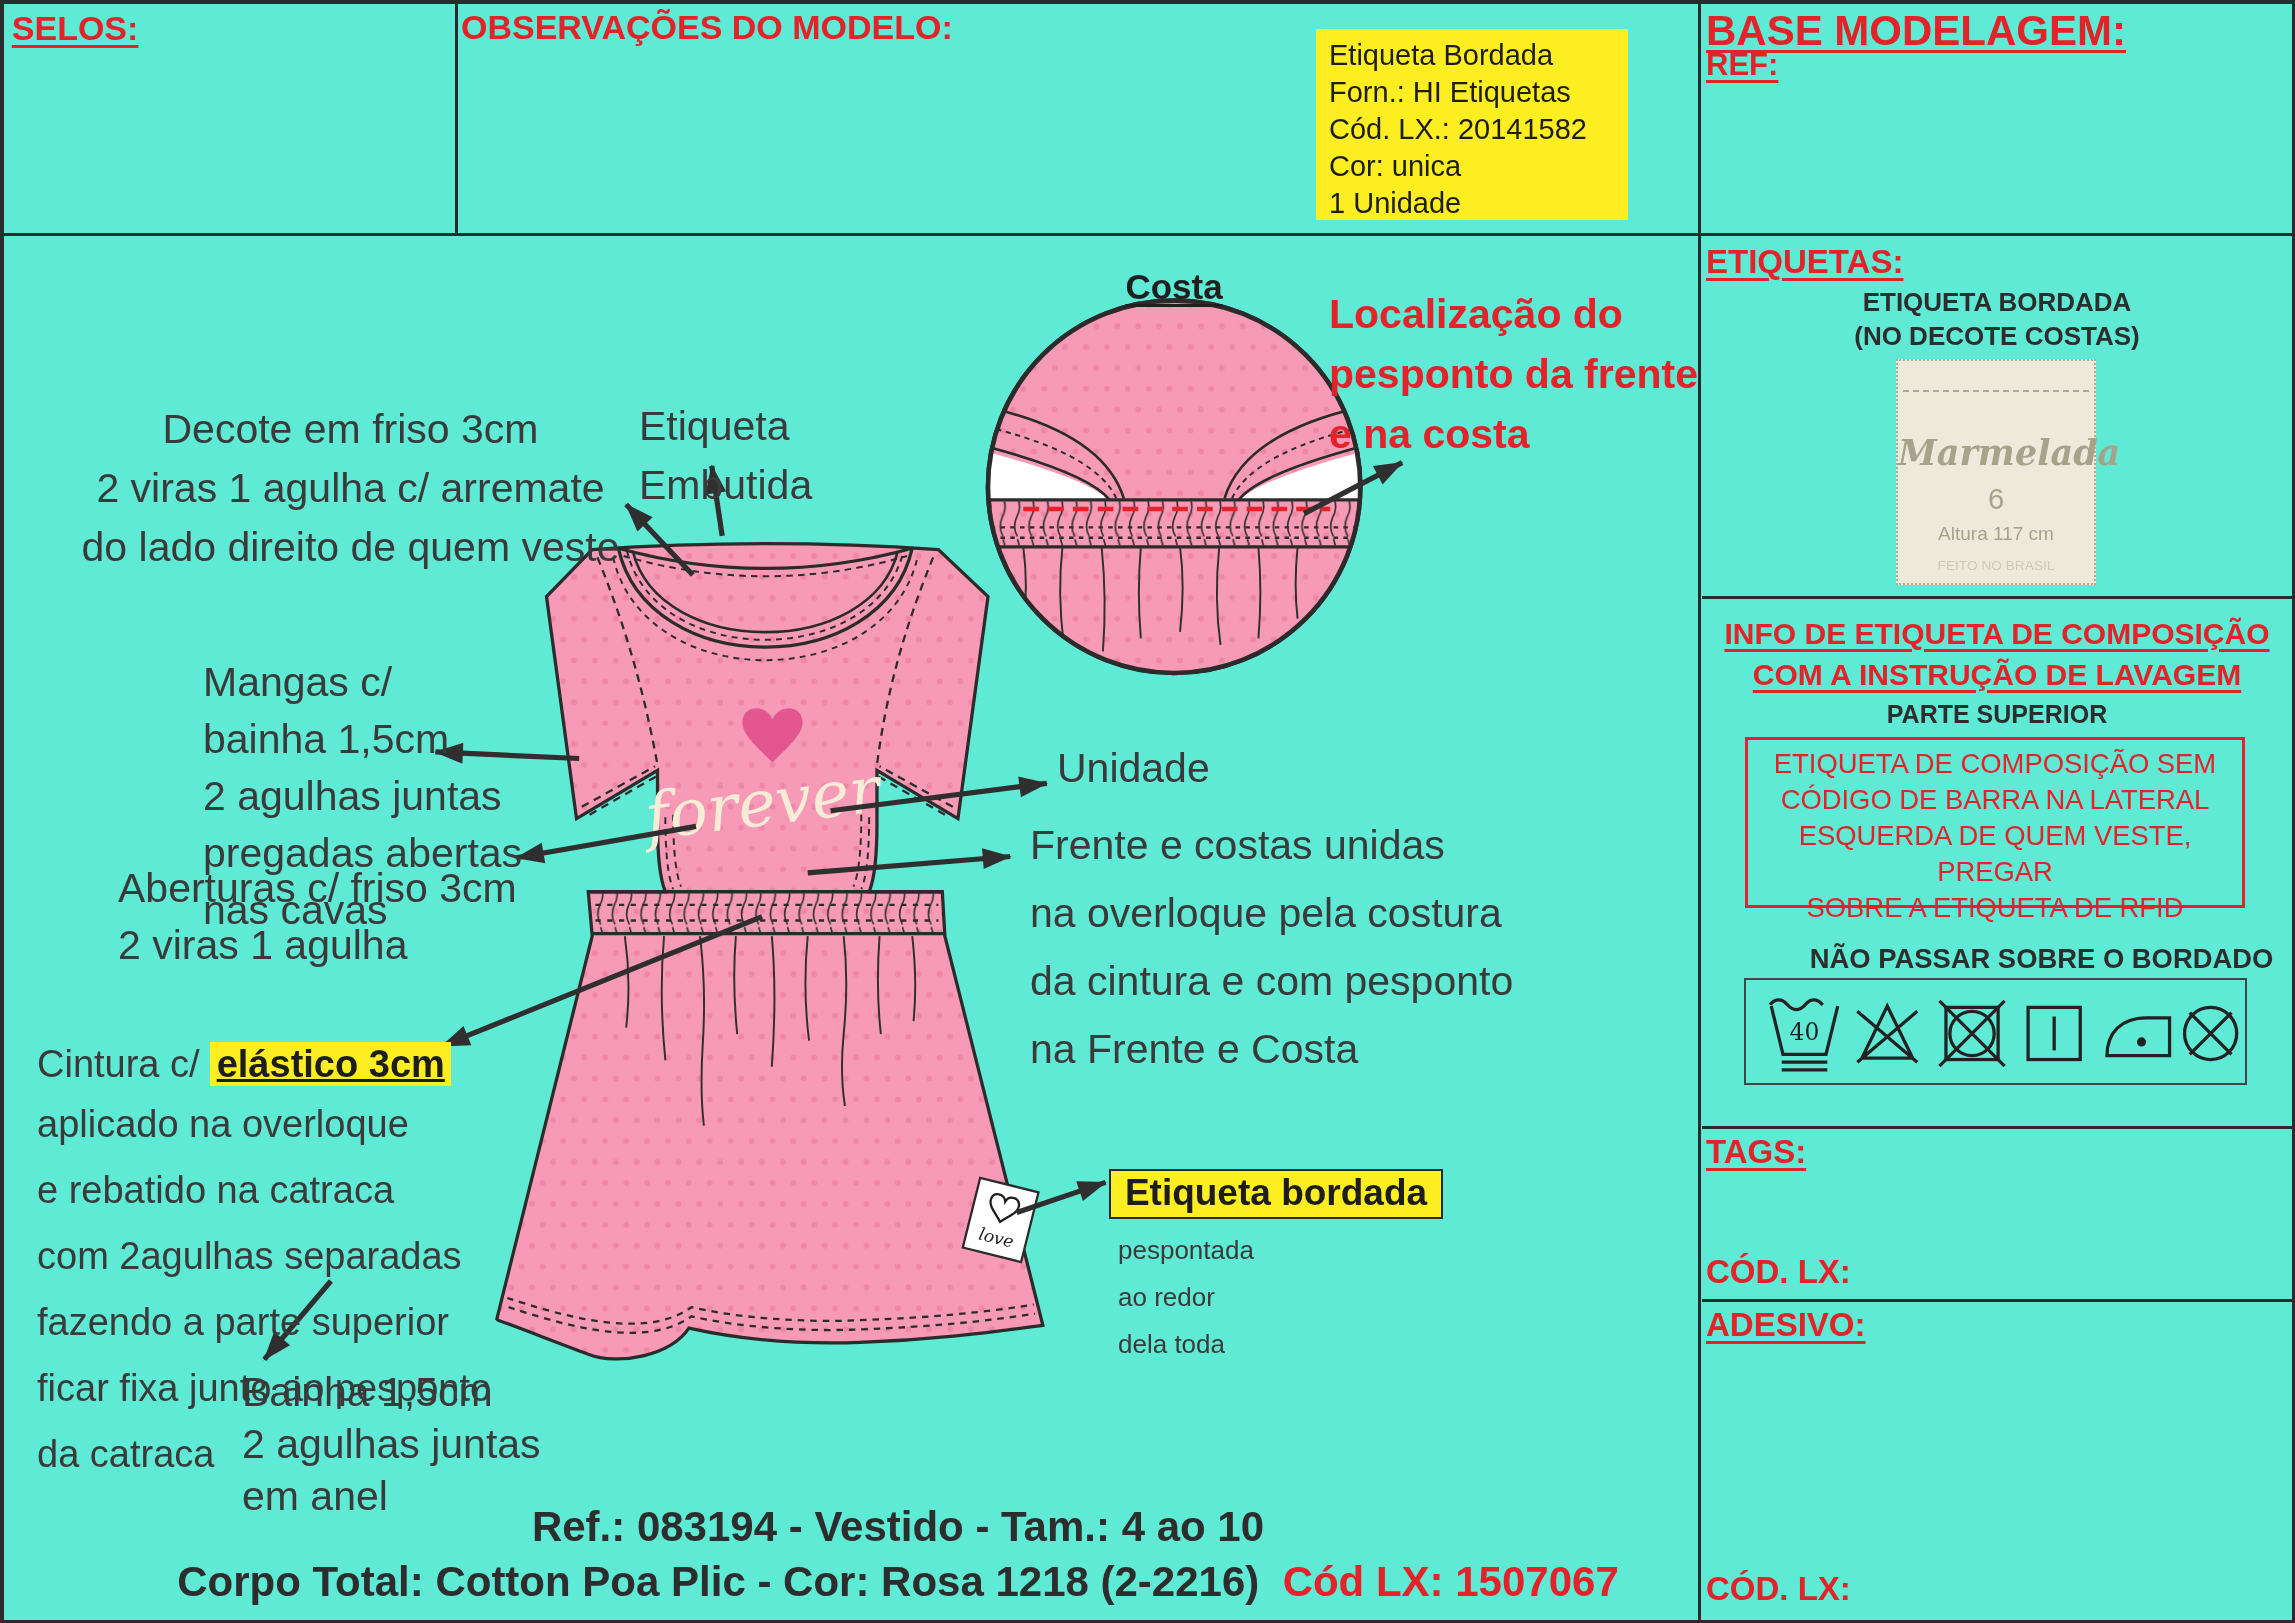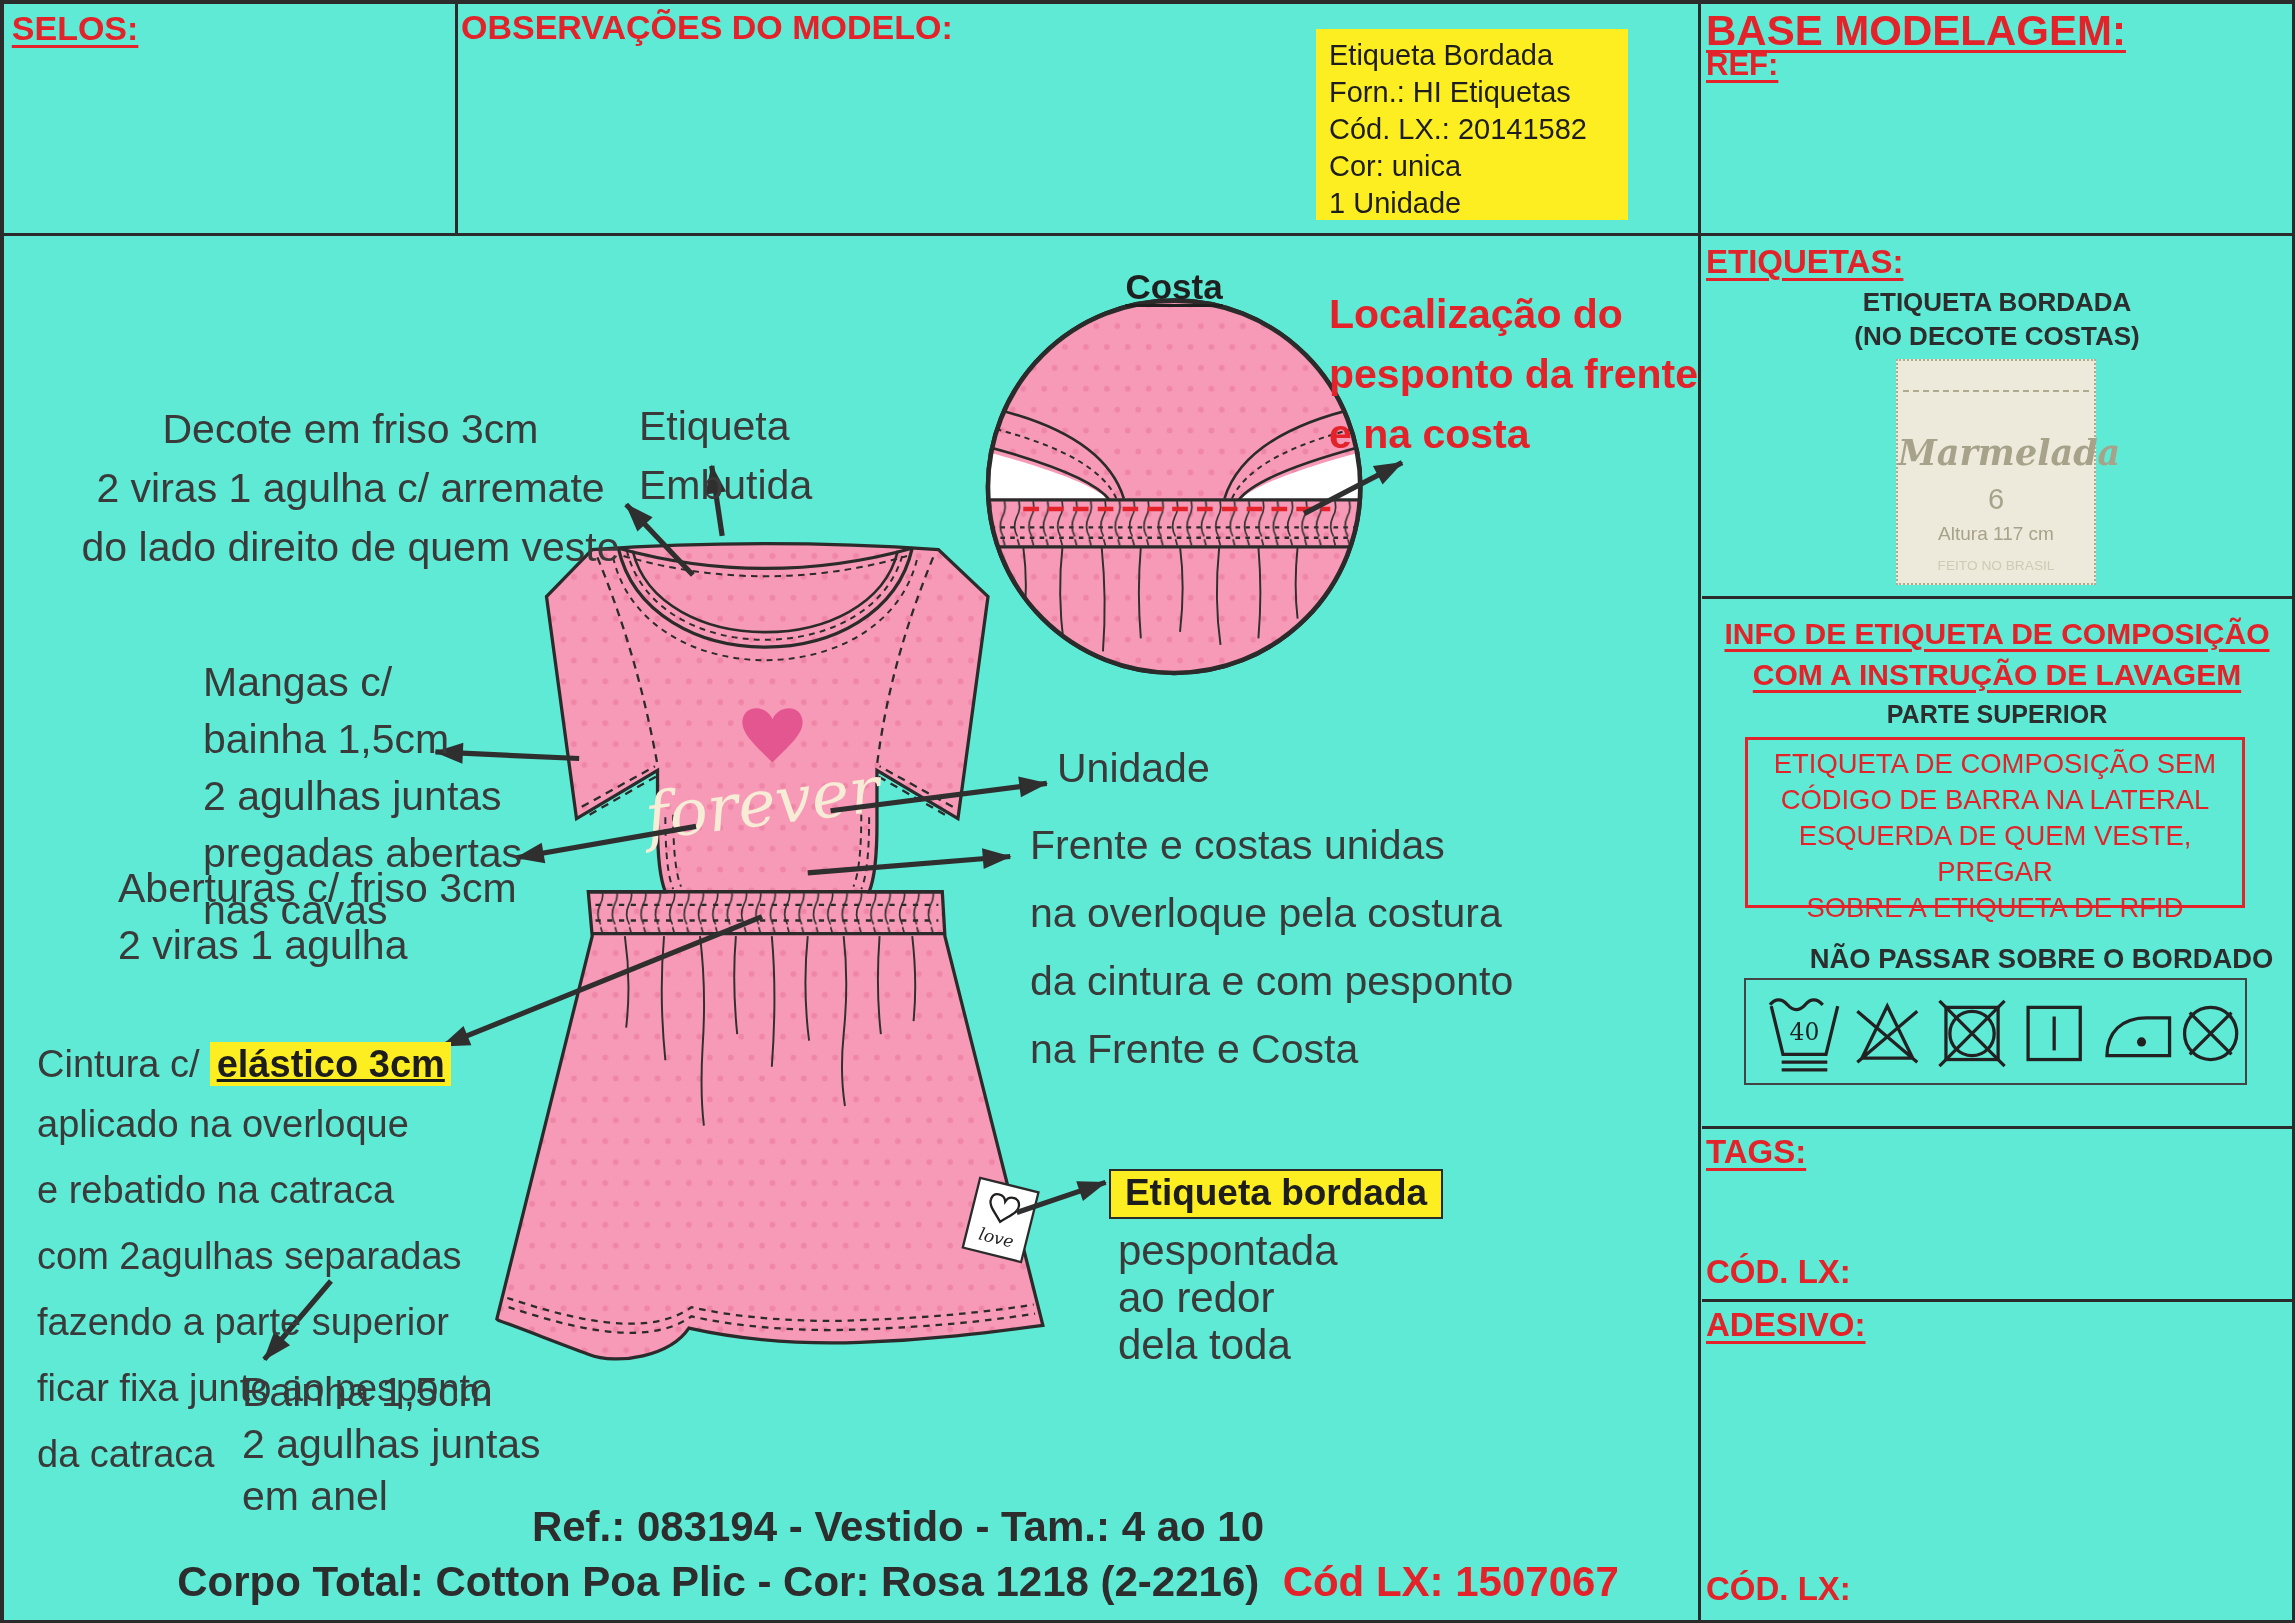--- a/index.html
+++ b/index.html
@@ -247,21 +247,21 @@
     <div style="white-space:nowrap;"><span>Cintura c/ </span><span class="hl" style="font-size:38px;text-decoration:underline;">elástico 3cm</span></div>
     <div class="pre" style="line-height:66px;margin-top:5.2px;">aplicado na overloque
 e rebatido na catraca
 com 2agulhas separadas
 fazendo a parte superior
 ficar fixa junto ao pesponto
 da catraca</div>
   </div>
 
   <div style="position:absolute;left:1109px;top:1169px;width:334px;height:50px;background:#fdee21;border:2.6px solid #2b2b2b;box-sizing:border-box;text-align:center;font-size:37px;font-weight:bold;color:#1d1d1d;line-height:44px;">Etiqueta bordada</div>
-  <div class="anno" style="left:1118px;top:1227px;font-size:42px;line-height:47px;">pespontada
+  <div class="anno" style="left:1118px;top:1227px;font-size:26px;line-height:47px;">pespontada
 ao redor
 dela toda</div>
 
   <div class="anno" style="left:242px;top:1366px;line-height:52px;">Bainha 1,5cm
 2 agulhas juntas
 em anel</div>
 
   <div style="position:absolute;left:98px;top:1503px;width:1600px;text-align:center;color:#2d2d2d;font-weight:bold;font-size:42px;">
     <div>Ref.: 083194 - Vestido - Tam.: 4 ao 10</div>
     <div style="margin-top:6.5px;white-space:nowrap;"><span>Corpo Total: Cotton Poa Plic - Cor: Rosa 1218 (2-2216)</span><span style="color:#e42229;">&nbsp;&nbsp;<span>Cód LX: 1507067</span></span></div>

